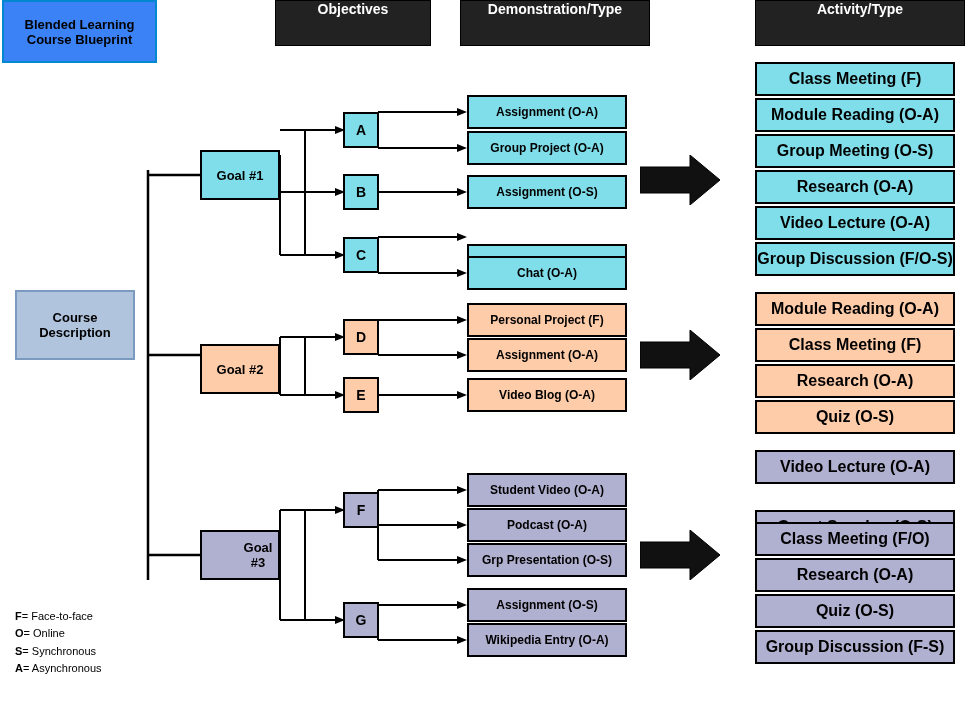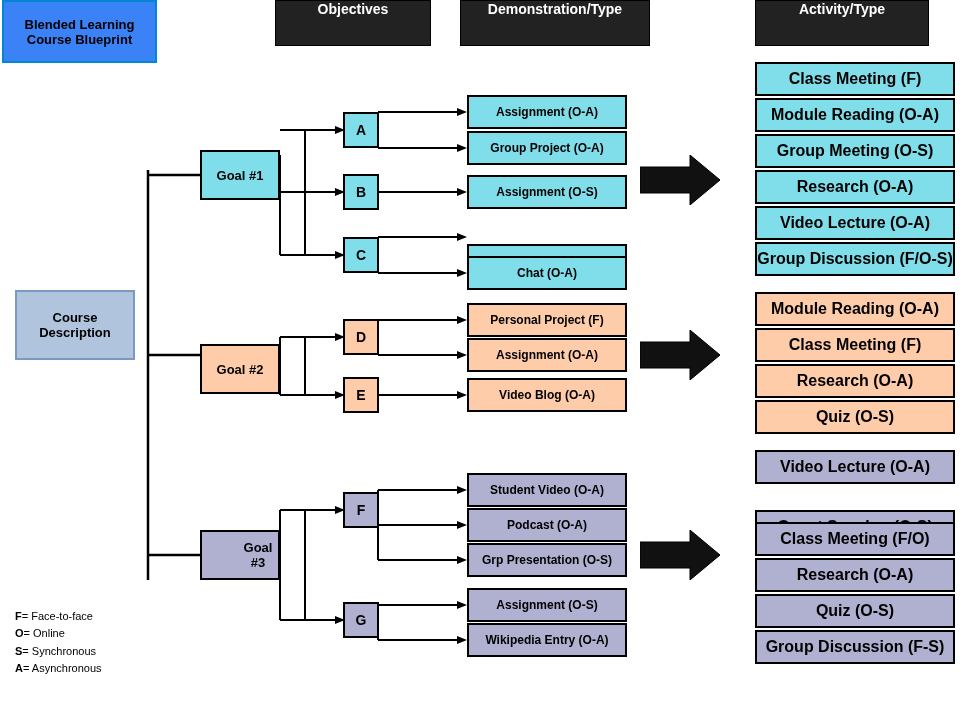--- a/index.html
+++ b/index.html
@@ -61,21 +61,21 @@
       width: 156px;
     }
 
     .header-demo {
       left: 460px;
       width: 190px;
     }
 
     .header-activity {
       left: 755px;
-      width: 174px;
+      width: 210px;
     }
 
     
     .goal-box {
       position: absolute;
       width: 80px;
       height: 50px;
       border: 2px solid #000;
       display: flex;
       align-items: center;

